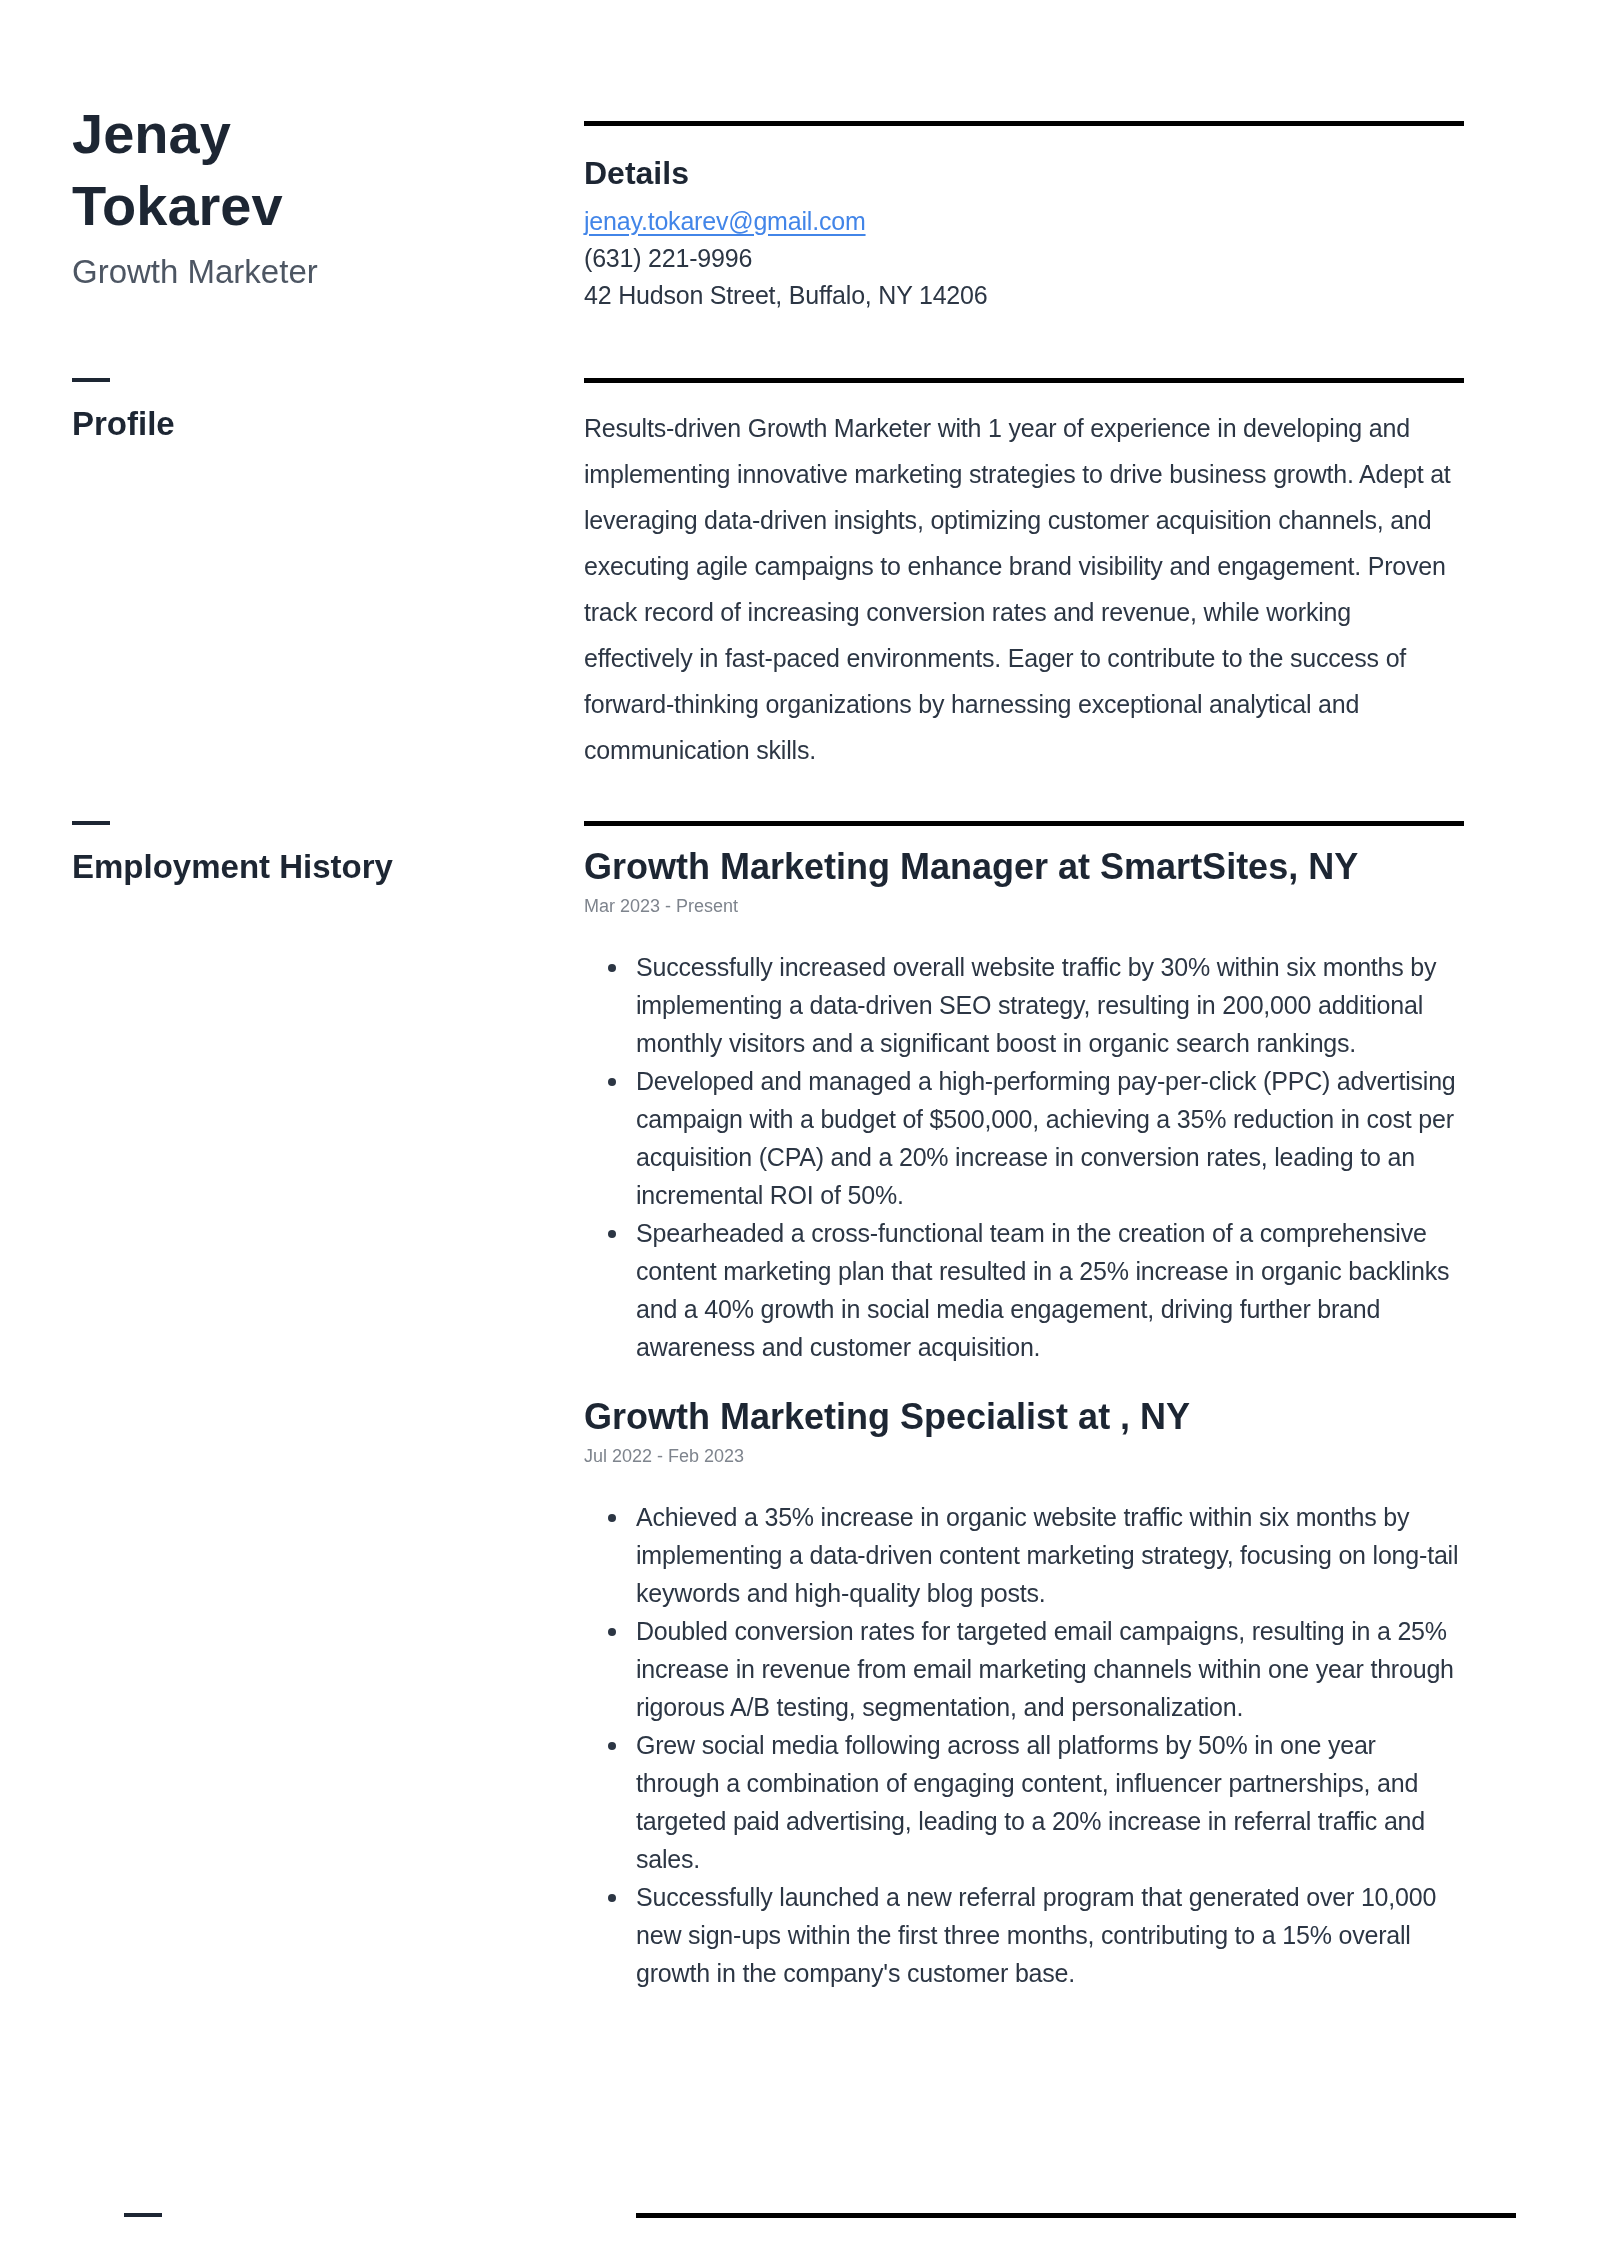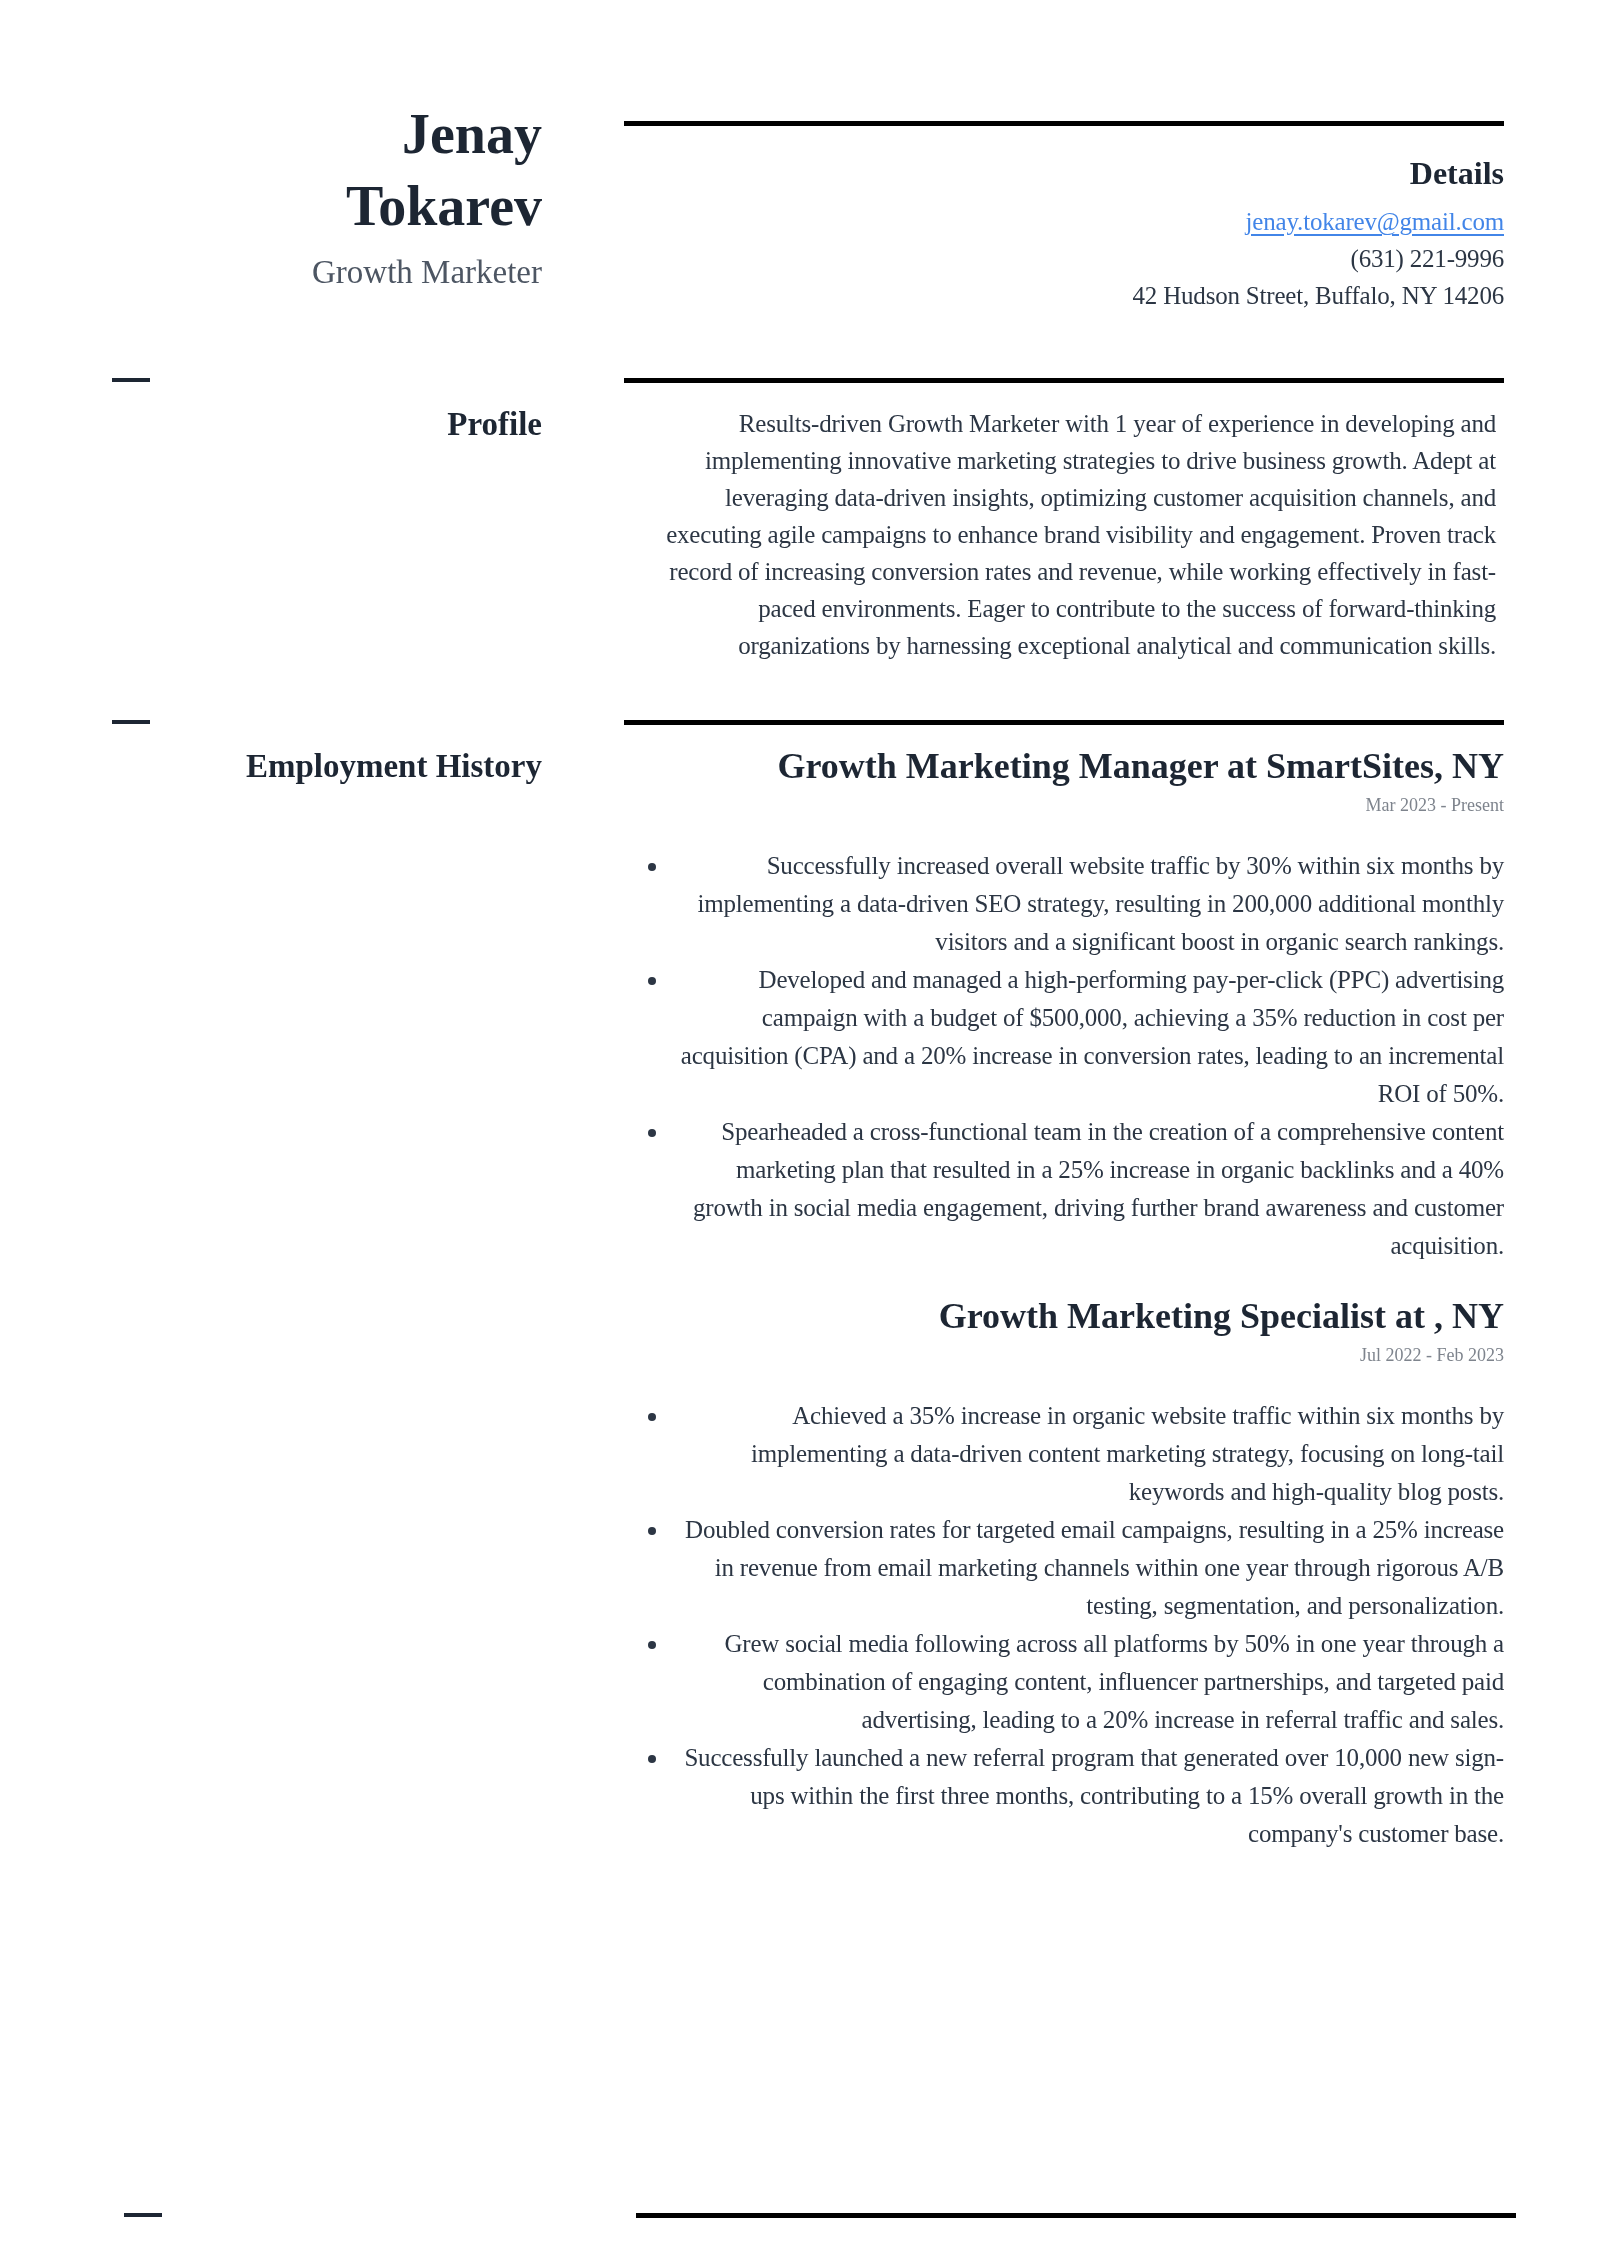--- a/index.html
+++ b/index.html
@@ -5,26 +5,25 @@
   html, body {
     margin: 0;
     padding: 0;
     background: #ffffff;
   }
   .page {
     position: relative;
     width: 1600px;
     height: 2261px;
     box-sizing: border-box;
-    padding: 98px 84px 0 112px;
+    padding: 98px 84px 0 72px;
     background: #ffffff;
     overflow: hidden;
-    font-family: Liberation Serif, serif;
-    color: var(--body, #2c3644);
-    text-align: right;
+    font-family: Liberation Sans, sans-serif;
+    color: var(--body, #2c3644);
   }
   .row {
     display: grid;
     grid-template-columns: 430px 880px;
     column-gap: 82px;
     align-items: start;
   }
   
   .name {
     margin: 0;
@@ -77,23 +76,23 @@
   }
   .section-heading {
     margin: 0;
     font-size: 33px;
     line-height: 40px;
     font-weight: 700;
     color: var(--heading, #1d2633);
   }
   .section .rule { margin-bottom: 22px; }
   .profile-text {
-    margin: 8px;
+    margin: 0;
     font-size: 25px;
-    line-height: 37px;
+    line-height: 46px;
     letter-spacing: -0.2px;
     color: var(--body, #2c3644);
   }
   
   .job { margin-top: 0; }
   .job + .job { margin-top: 32px; }
   .job-entry-title {
     margin: 0 0 4px 0;
     font-size: 36px;
     line-height: 38px;

